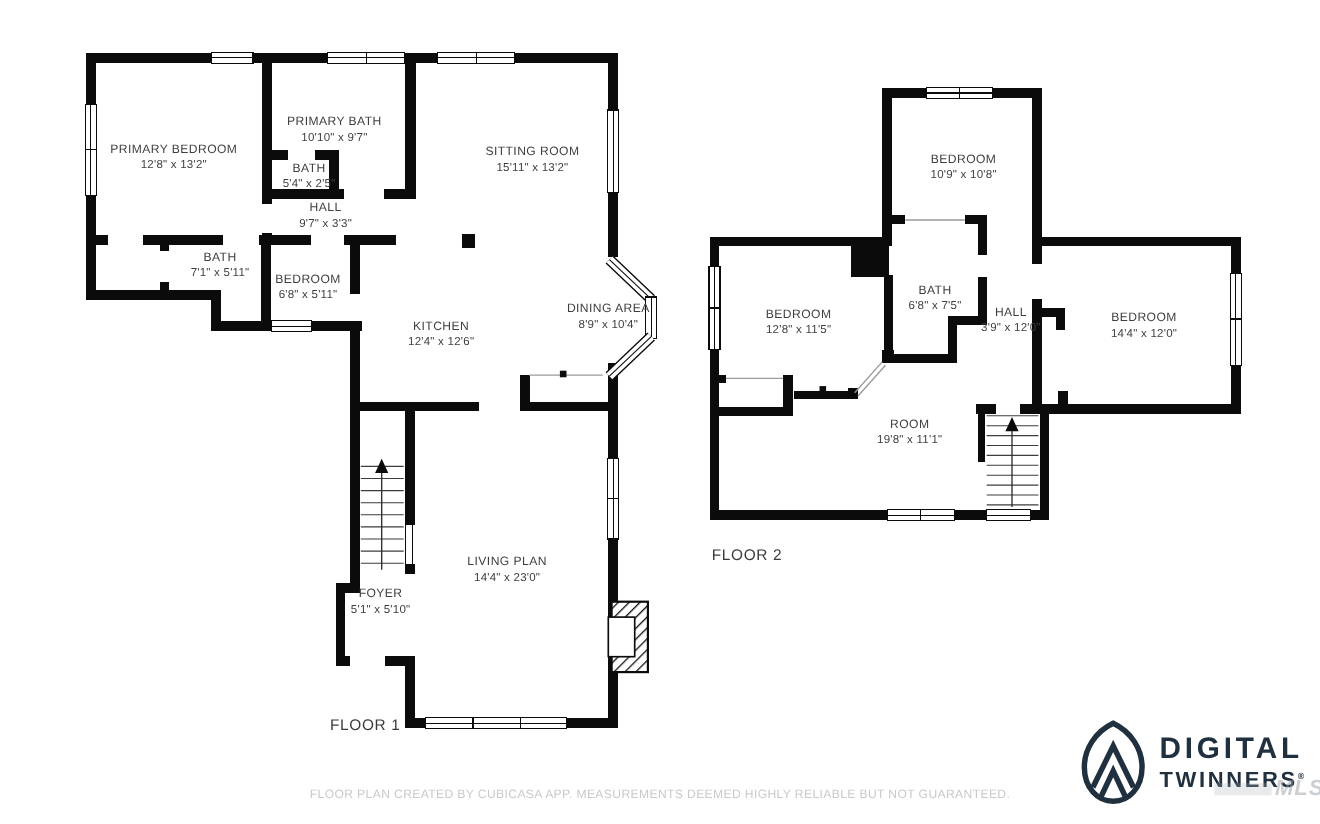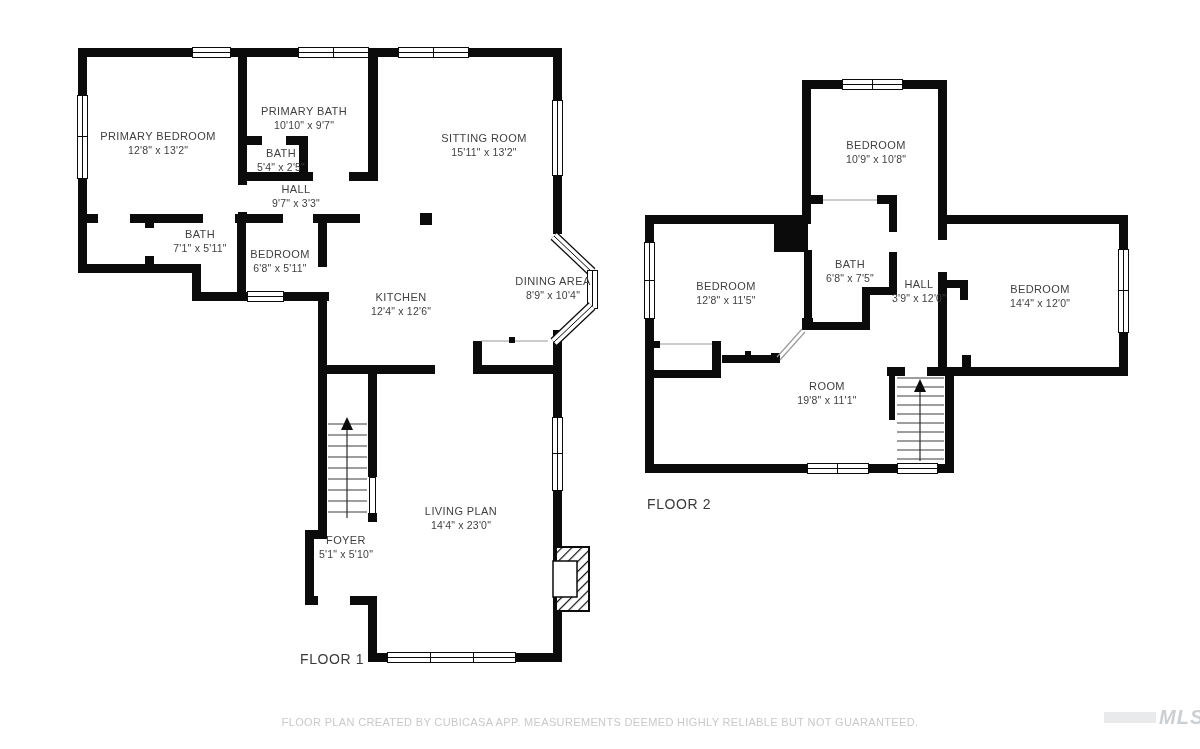--- a/index.html
+++ b/index.html
@@ -298,20 +298,31 @@
   <div class="rl-dims">14'4" x 12'0"</div>
 </div>
 <div class="room-label" style="left:827px;top:380px;">
   <div class="rl-name">ROOM</div>
   <div class="rl-dims">19'8" x 11'1"</div>
 </div>
 
 <div class="floor-name" style="left:300px;top:622px;margin-top:29px;">FLOOR 1</div>
 <div class="floor-name" style="left:647px;top:496px;">FLOOR 2</div>
 
+<div class="brand">
+  <svg class="brand-mark" viewBox="0 0 100 110">
+    <path d="M50,5 C27,16 13,38 13,61 C13,88 30,105 50,105 C70,105 87,88 87,61 C87,38 73,16 50,5 Z" fill="none" stroke="#20303f" stroke-width="7"></path>
+    <path d="M24,87 L50,34 L76,87" fill="none" stroke="#20303f" stroke-width="7"></path>
+    <path d="M33,102 L50,66 L67,102" fill="none" stroke="#20303f" stroke-width="7"></path>
+  </svg>
+  <div class="brand-text">
+    <div class="brand-l1">DIGITAL</div>
+    <div class="brand-l2"><span>TWINNERS</span><span class="reg">®</span></div>
+  </div>
+</div>
 
 <div class="watermark">
   <span class="wm-bar"></span>
   <span class="wm-text">MLS</span>
 </div>
 
 <div class="disclaimer">FLOOR PLAN CREATED BY CUBICASA APP. MEASUREMENTS DEEMED HIGHLY RELIABLE BUT NOT GUARANTEED.</div>
 
 </div>
 

